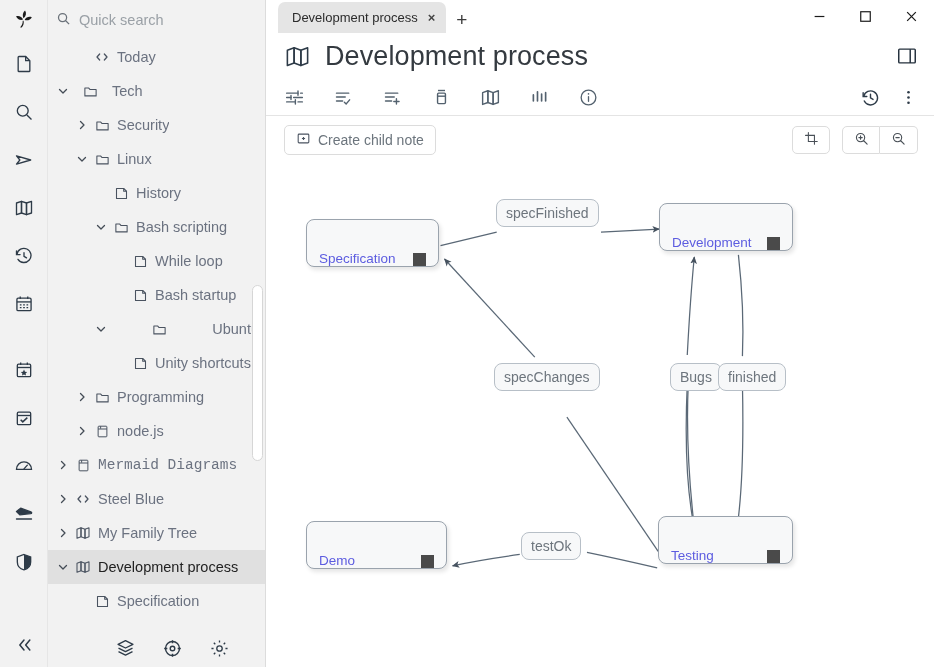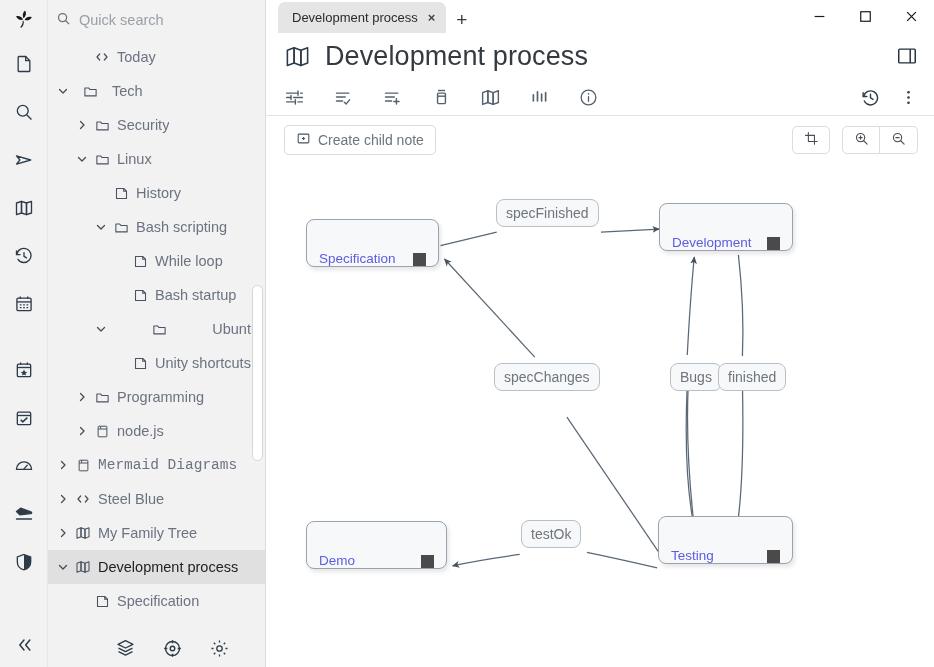--- a/index.html
+++ b/index.html
@@ -778,18 +778,18 @@
           <div class="dnode" style="left: 40px; top: 357px; width: 141px; height: 48px; gap: 32px;">
             <span class="dn-label">Demo</span>
             <span class="dn-square"></span>
           </div>
         </div>
       <div id="diagram-labels">
           <div class="elabel" style="left: 230px; top: 35px;">specFinished</div>
           <div class="elabel" style="left: 228px; top: 199px;">specChanges</div>
           <div class="elabel" style="left: 404px; top: 199px;">Bugs</div>
           <div class="elabel" style="left: 452px; top: 199px;">finished</div>
-          <div class="elabel" style="left: 255px; top: 356px;">testOk</div>
+          <div class="elabel" style="left: 255px; top: 368px;">testOk</div>
         </div>
     </div>
 
   </div>
 </div>
 
 </body></html>

